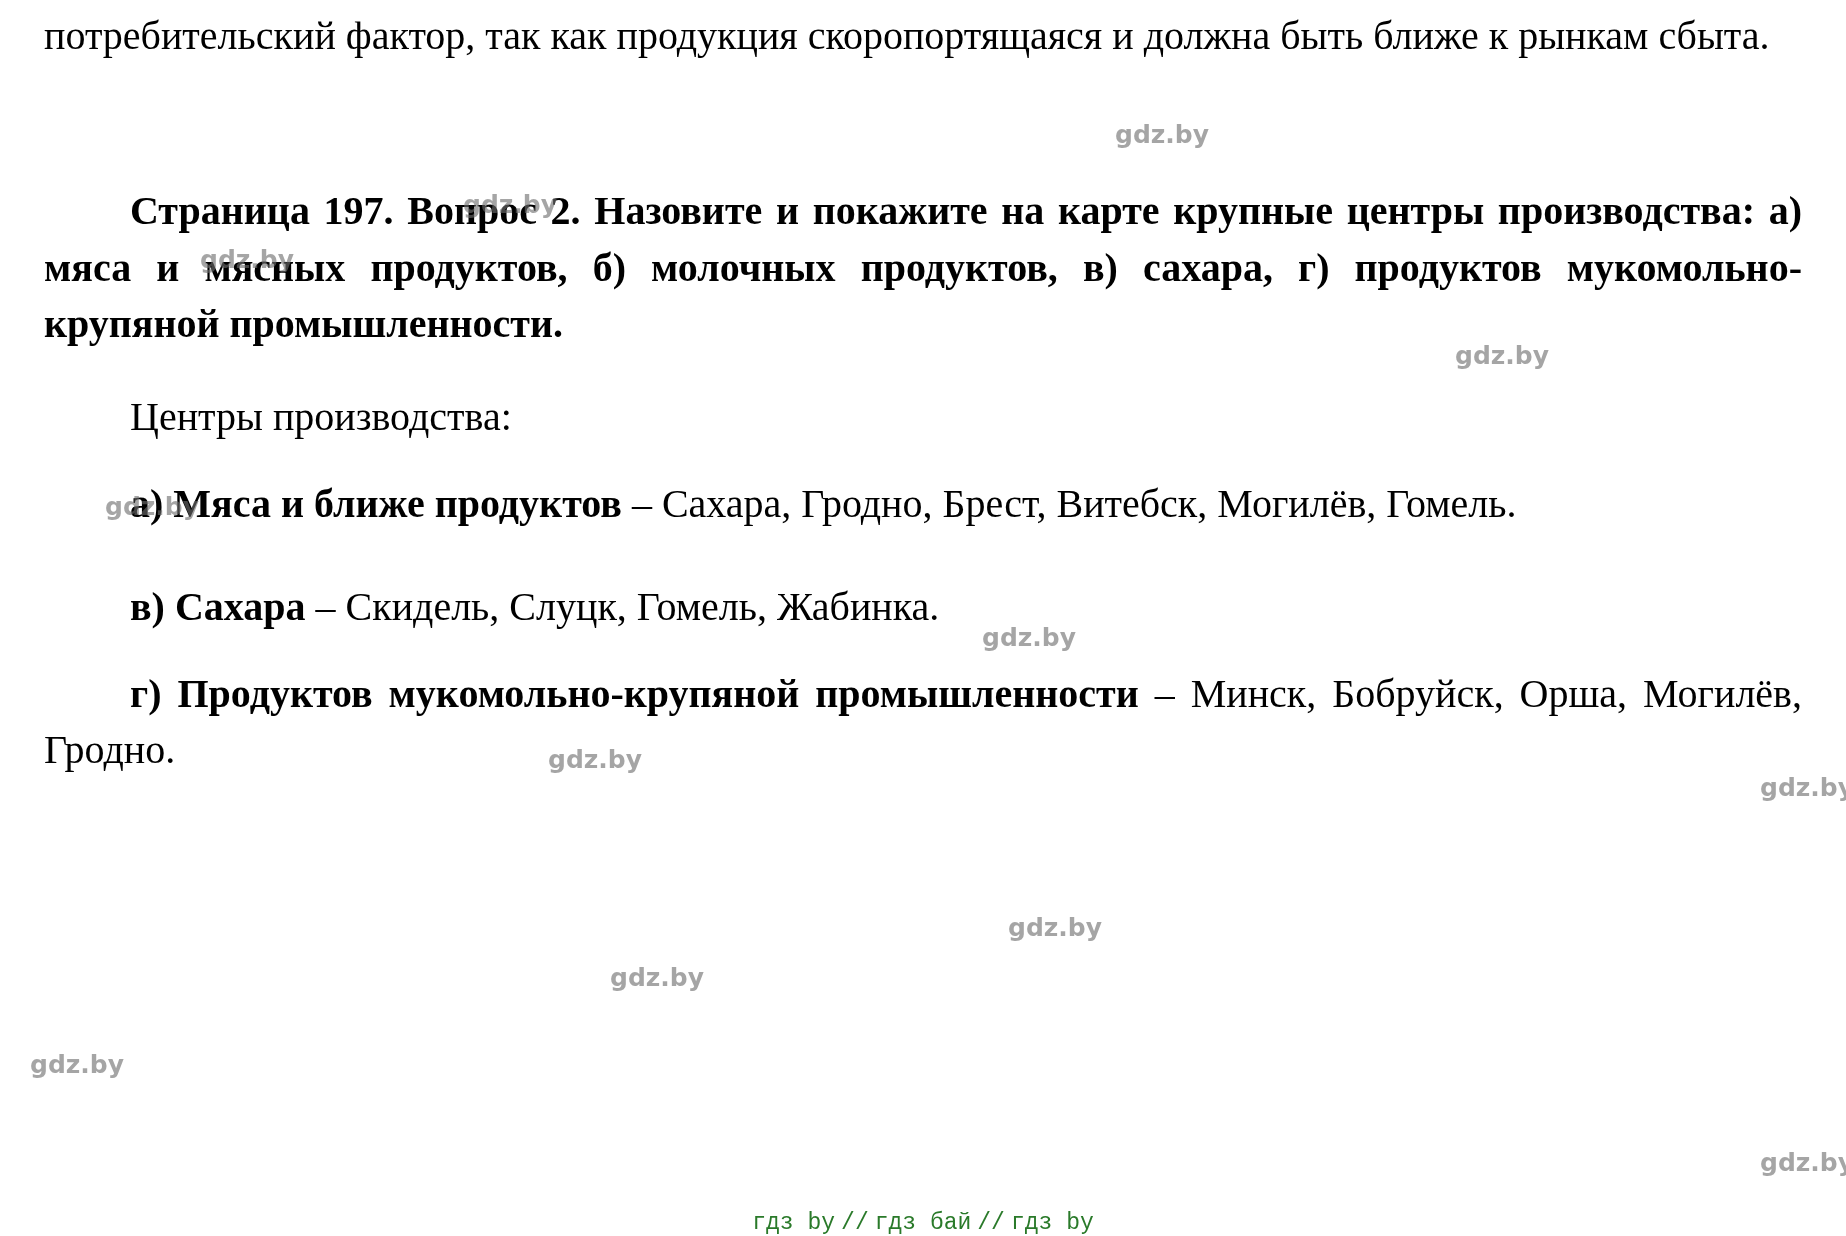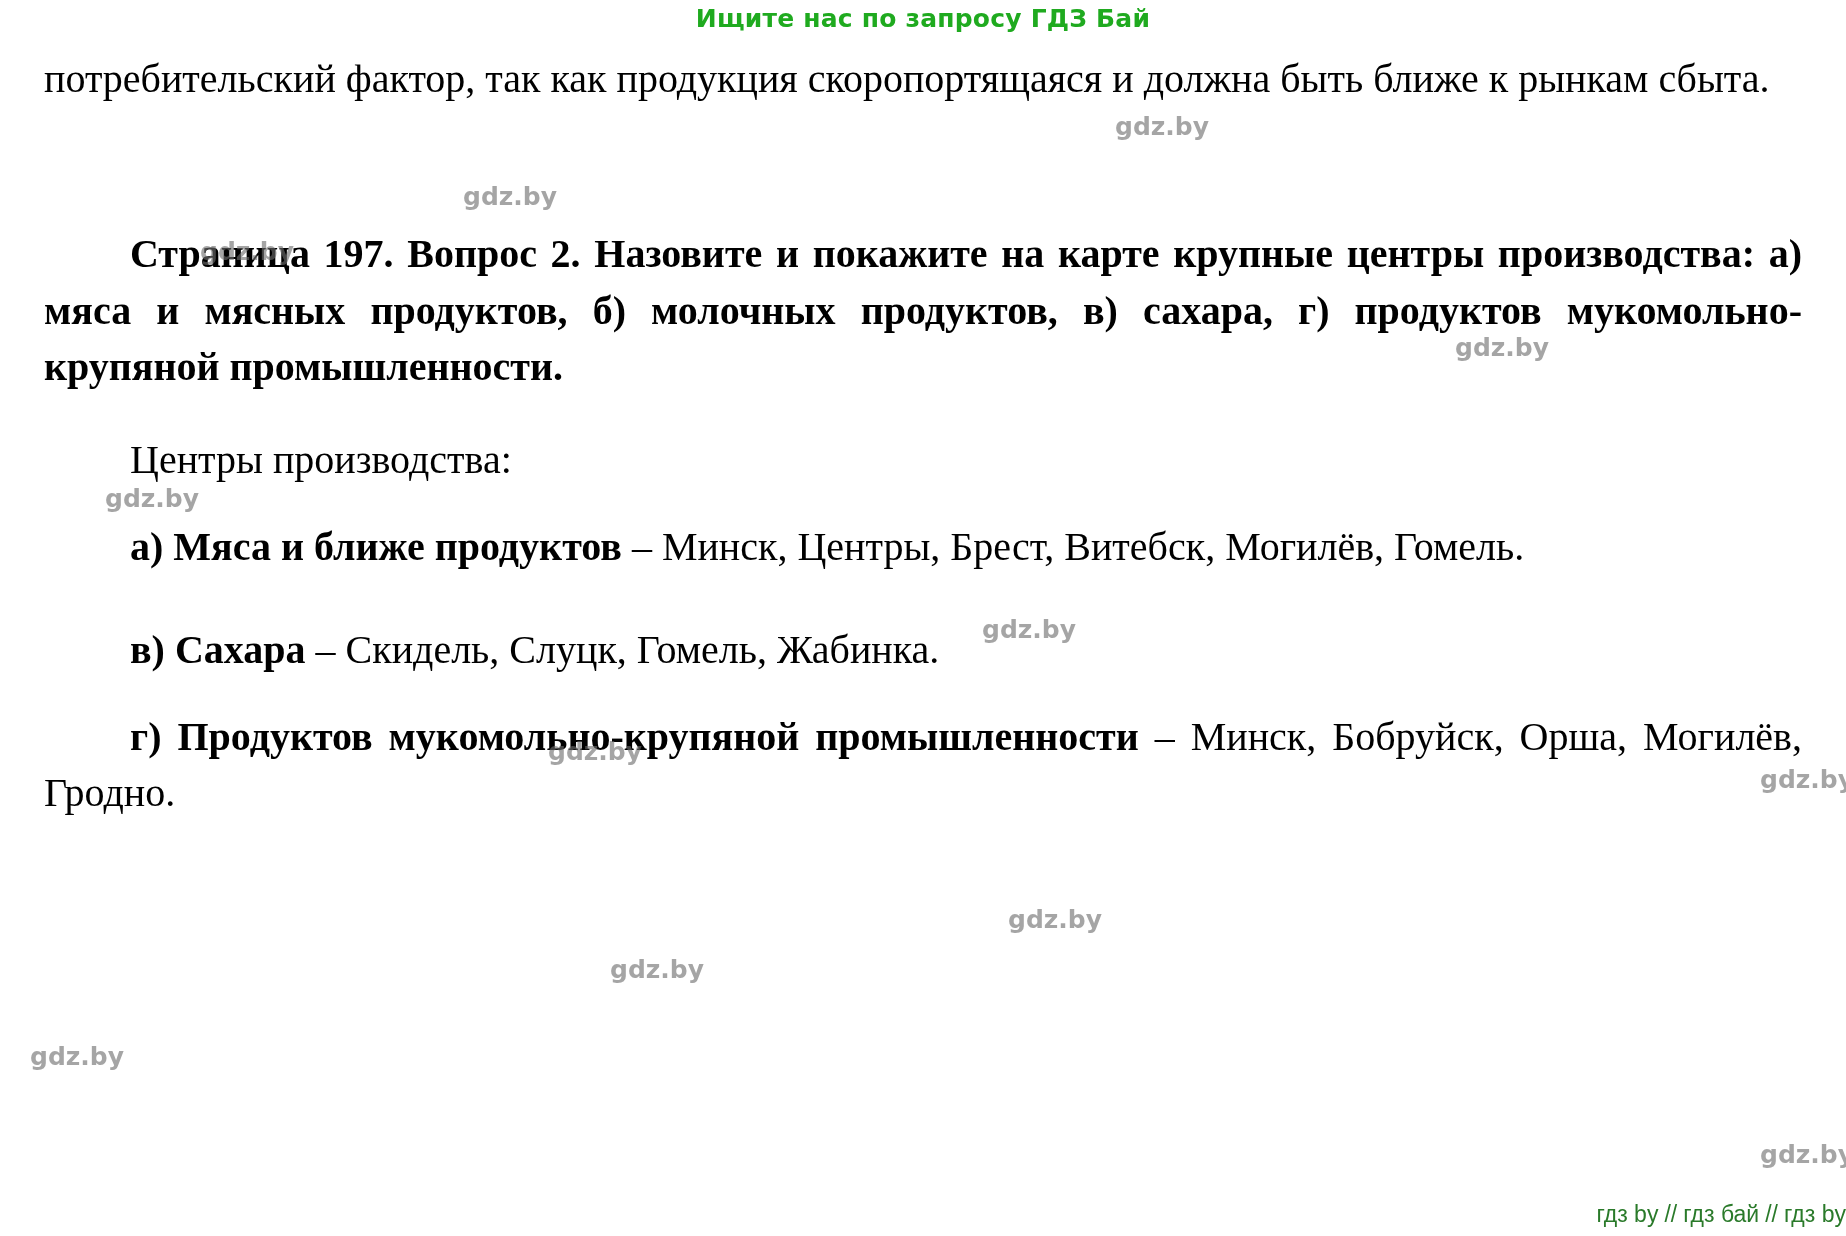--- a/index.html
+++ b/index.html
@@ -56,22 +56,22 @@
 
   .block-gap-1 { height: 104px; }
   .block-gap-2 { height: 22px; }
   .block-gap-3 { height: 16px; }
 
   .footer {
     position: absolute;
     left: 0;
     right: 0;
     bottom: 8px;
-    text-align: right;
-    font-family: Liberation Sans, sans-serif;
+    text-align: center;
+    font-family: Liberation Mono, monospace;
     font-size: 23px;
     color: #2a7a2a;
   }
   .footer .sep {
     color: #2a7a2a;
     padding: 0 6px;
   }
 
   
   .wm {
@@ -84,37 +84,36 @@
     pointer-events: none;
     white-space: nowrap;
     text-align: right;
   }
 </style>
 </head>
 <body>
 
 <div class="page">
 
-  <div class="top-banner">Ищите нас по запросу ГДЗ Бай</div>
 
   <div class="body-text">
 
     <p class="para">потребительский фактор, так как продукция скоропортящаяся и должна быть ближе к рынкам сбыта.</p>
 
     <div class="block-gap-1"></div>
 
     <p class="para indent"><span class="bold">Страница 197. Вопрос 2.</span><span class="bold"> Назовите и покажите на карте крупные центры производства: а) мяса и мясных продуктов, б) молочных продуктов, в) сахара, г) продуктов мукомольно-крупяной промышленности.</span></p>
 
     <div class="block-gap-2"></div>
 
     <p class="para indent">Центры производства:</p>
 
     <div class="block-gap-3"></div>
 
-    <p class="para indent"><span class="bold">а) Мяса и ближе продуктов</span><span> – Минск, Центры, Брест, Витебск, Могилёв, Гомель.</span></p>
+    <p class="para indent"><span class="bold">а) Мяса и ближе продуктов</span><span> – Сахара, Гродно, Брест, Витебск, Могилёв, Гомель.</span></p>
 
     <div class="block-gap-3"></div>
 
 
     <div class="block-gap-3"></div>
 
     <p class="para indent"><span class="bold">в) Сахара</span><span> – Скидель, Слуцк, Гомель, Жабинка.</span></p>
 
     <div class="block-gap-3"></div>
 

